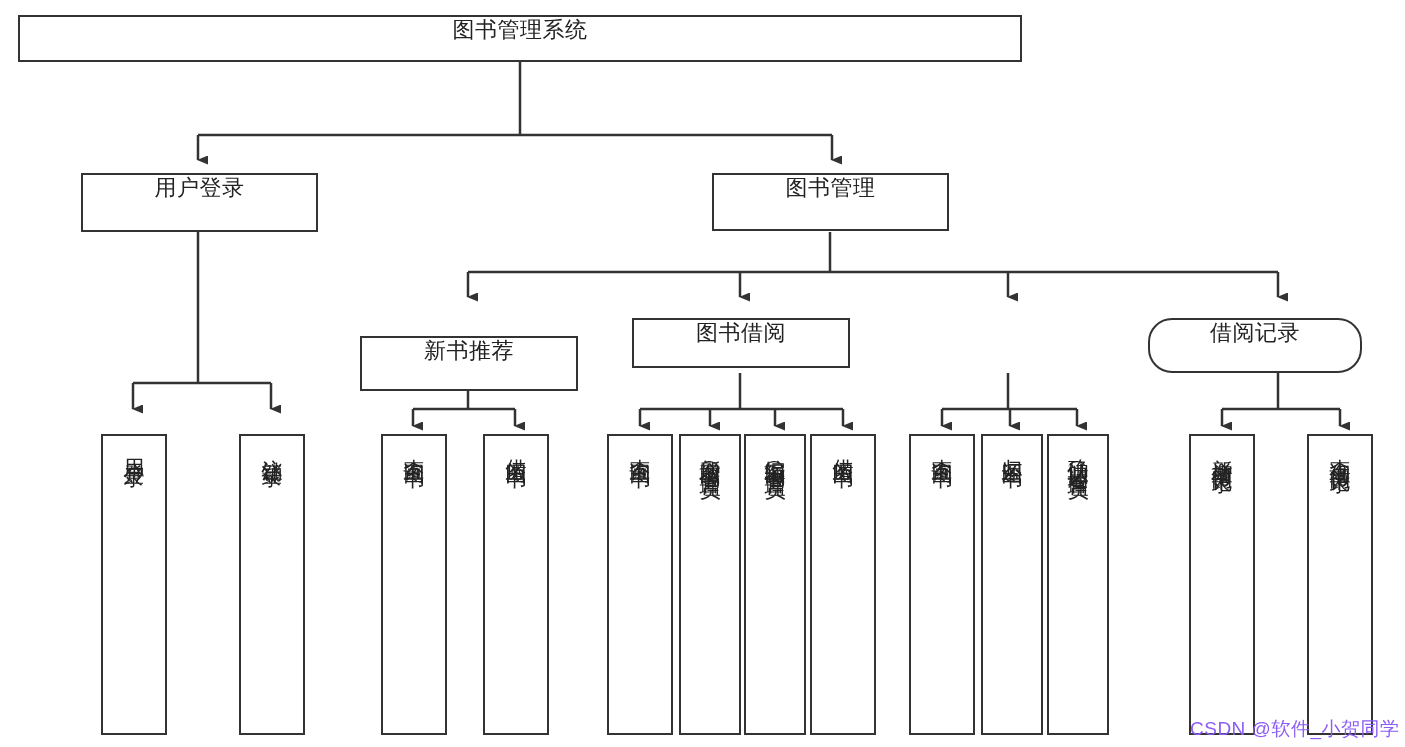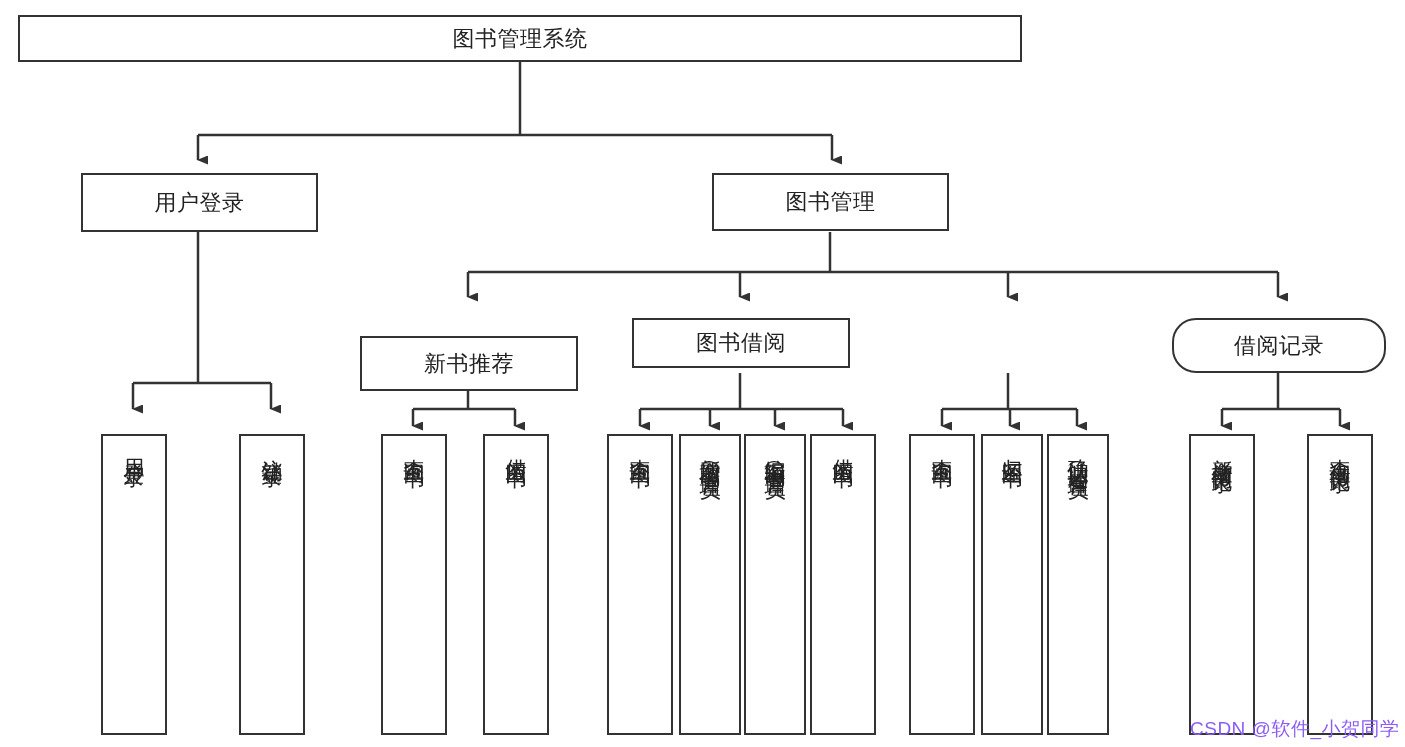--- a/index.html
+++ b/index.html
@@ -16,21 +16,20 @@
     height: 747px;
     background: #ffffff;
     overflow: hidden;
   }
   .node {
     position: absolute;
     box-sizing: border-box;
     border: 2.5px solid #333333;
     background: #ffffff;
     display: flex;
-    align-items: center;
     justify-content: center;
     color: #1a1a1a;
   }
   .node-label {
     font-size: 22px;
     line-height: 1.15;
     letter-spacing: 0.5px;
     white-space: nowrap;
     color: #222222;
   }
@@ -132,21 +131,21 @@
 
   <div class="node" style="left:360px; top:336px; width:218px; height:55px;">
     <span class="node-label">新书推荐</span>
   </div>
 
   <div class="node" style="left:632px; top:318px; width:218px; height:50px;">
     <span class="node-label">图书借阅</span>
   </div>
 
 
-  <div class="node" style="left:1172px; top:318px; width:214px; height:55px;border-radius:24px;">
+  <div class="node" style="left:1148px; top:318px; width:214px; height:55px;border-radius:24px;">
     <span class="node-label">借阅记录</span>
   </div>
 
   <div class="node leaf" style="left:101px; top:434px; width:66px; height:301px;">
     <span class="node-label">用户登录</span>
   </div>
 
   <div class="node leaf" style="left:239px; top:434px; width:66px; height:301px;">
     <span class="node-label">注销登录</span>
   </div>

